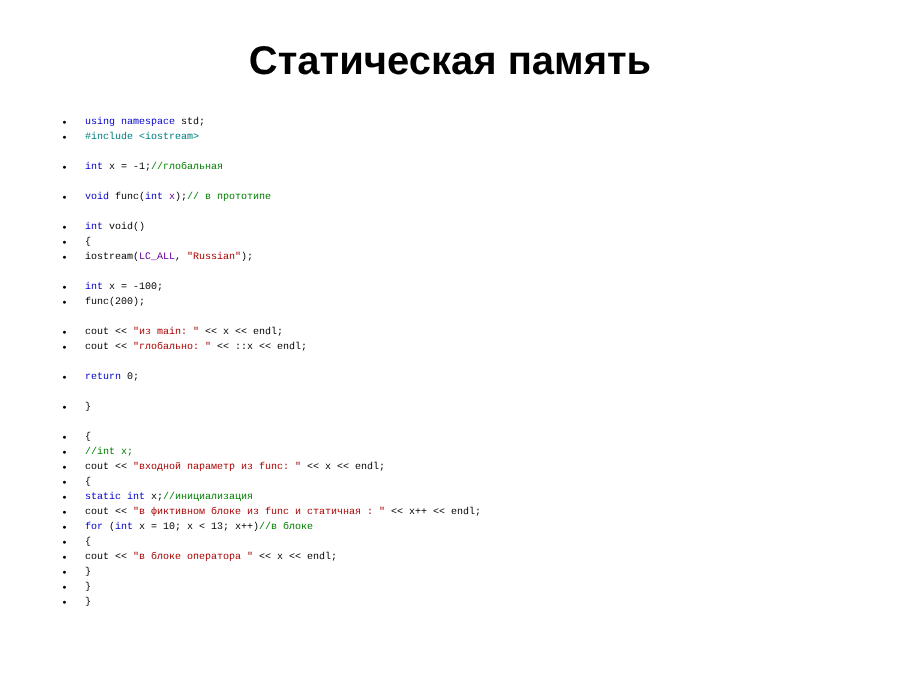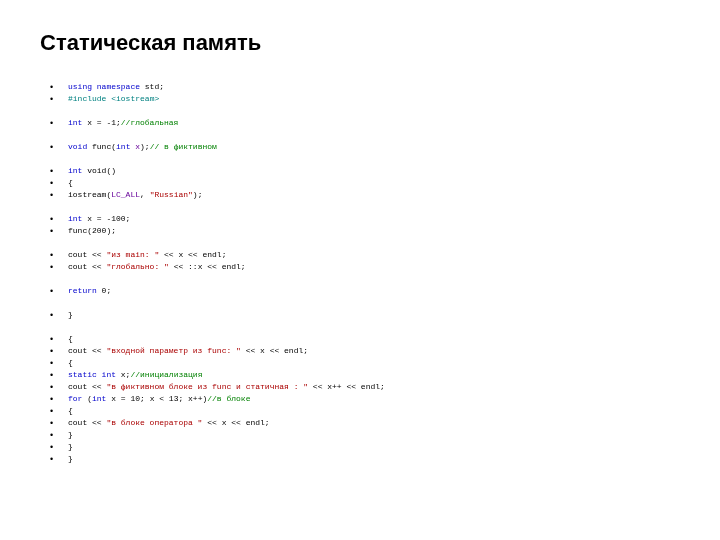--- a/index.html
+++ b/index.html
@@ -8,23 +8,23 @@
     width: 720px;
     height: 540px;
     background: #ffffff;
     font-family: Arial, sans-serif;
     overflow: hidden;
   }
   .slide {
     padding: 20px 40px;
   }
   .title {
-    font-size: 22px;
+    font-size: 32px;
     font-weight: bold;
-    text-align: left;
+    text-align: center;
     color: #000;
     margin: 10px 0 25px 0;
   }
   .bullets {
     list-style: none;
     padding: 0;
     margin: 0;
   }
   .bullets li {
     position: relative;
@@ -55,37 +55,38 @@
 <body>
 
 <div class="slide">
   <div class="title">Статическая память</div>
   <ul class="bullets">
     <li><span class="kw">using namespace </span><span class="plain">std;</span></li>
     <li><span class="pp">#include </span><span class="inc">&lt;iostream&gt;</span></li>
     <li class="empty">&nbsp;</li>
     <li><span class="kw">int </span><span class="plain">x = -1;</span><span class="cm">//глобальная</span></li>
     <li class="empty">&nbsp;</li>
-    <li><span class="kw">void </span><span class="plain">func(</span><span class="kw">int </span><span class="mac">x</span><span class="plain">);</span><span class="cm">// в фиктивном</span></li>
+    <li><span class="kw">void </span><span class="plain">func(</span><span class="kw">int </span><span class="mac">x</span><span class="plain">);</span><span class="cm">// в прототипе</span></li>
     <li class="empty">&nbsp;</li>
     <li><span class="kw">int </span><span class="plain">void()</span></li>
     <li><span class="plain">{</span></li>
     <li><span class="plain">iostream(</span><span class="mac">LC_ALL</span><span class="plain">, </span><span class="str">"Russian"</span><span class="plain">);</span></li>
     <li class="empty">&nbsp;</li>
     <li><span class="kw">int </span><span class="plain">x = -100;</span></li>
     <li><span class="plain">func(200);</span></li>
     <li class="empty">&nbsp;</li>
     <li><span class="plain">cout &lt;&lt; </span><span class="str">"из main: "</span><span class="plain"> &lt;&lt; x &lt;&lt; endl;</span></li>
     <li><span class="plain">cout &lt;&lt; </span><span class="str">"глобально: "</span><span class="plain"> &lt;&lt; ::x &lt;&lt; endl;</span></li>
     <li class="empty">&nbsp;</li>
     <li><span class="kw">return </span><span class="plain">0;</span></li>
     <li class="empty">&nbsp;</li>
     <li><span class="plain">}</span></li>
     <li class="empty">&nbsp;</li>
     <li><span class="plain">{</span></li>
+    <li><span class="cm">//int x;</span></li>
     <li><span class="plain">cout &lt;&lt; </span><span class="str">"входной параметр из func: "</span><span class="plain"> &lt;&lt; x &lt;&lt; endl;</span></li>
     <li><span class="plain">{</span></li>
     <li><span class="kw">static int </span><span class="plain">x;</span><span class="cm">//инициализация</span></li>
     <li><span class="plain">cout &lt;&lt; </span><span class="str">"в фиктивном блоке из func и статичная : "</span><span class="plain"> &lt;&lt; x++ &lt;&lt; endl;</span></li>
     <li><span class="kw">for </span><span class="plain">(</span><span class="kw">int </span><span class="plain">x = 10; x &lt; 13; x++)</span><span class="cm">//в блоке</span></li>
     <li><span class="plain">{</span></li>
     <li><span class="plain">cout &lt;&lt; </span><span class="str">"в блоке оператора "</span><span class="plain"> &lt;&lt; x &lt;&lt; endl;</span></li>
     <li><span class="plain">}</span></li>
     <li><span class="plain">}</span></li>
     <li><span class="plain">}</span></li>

